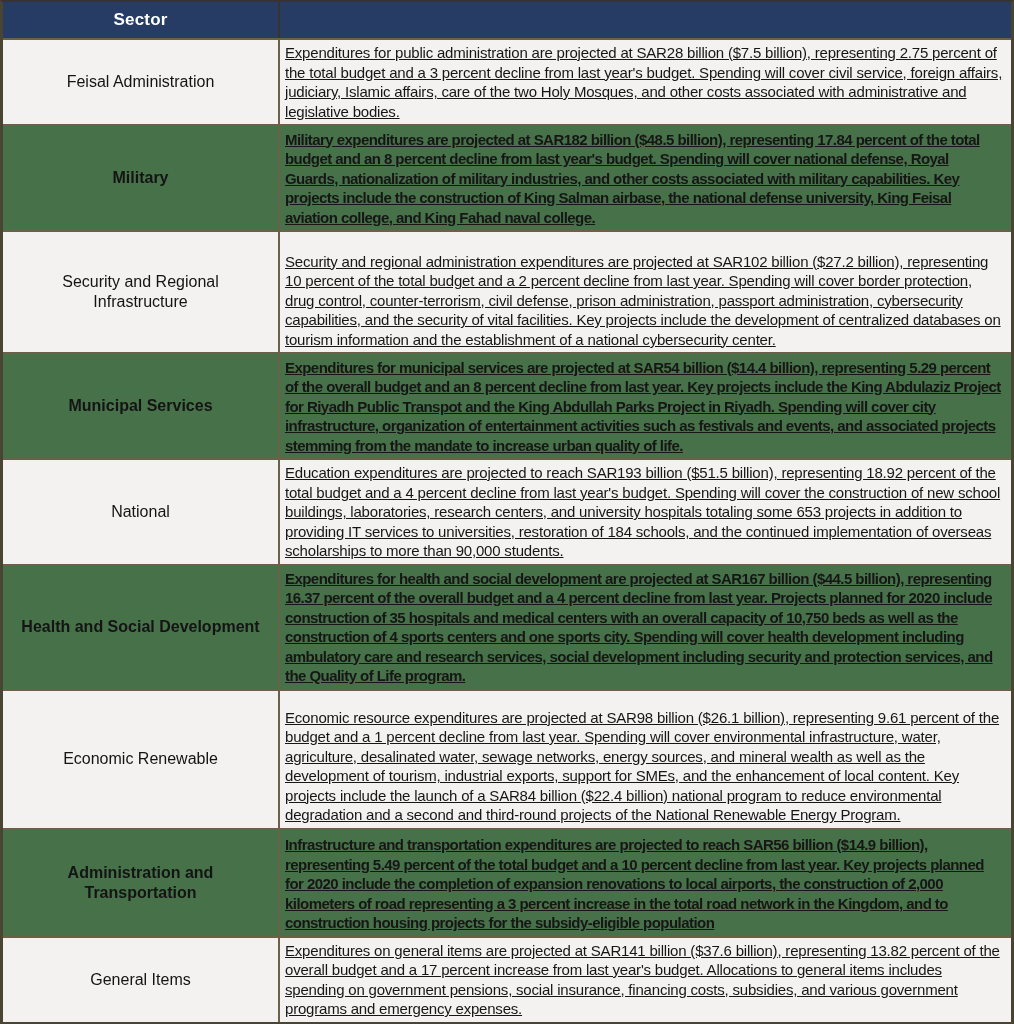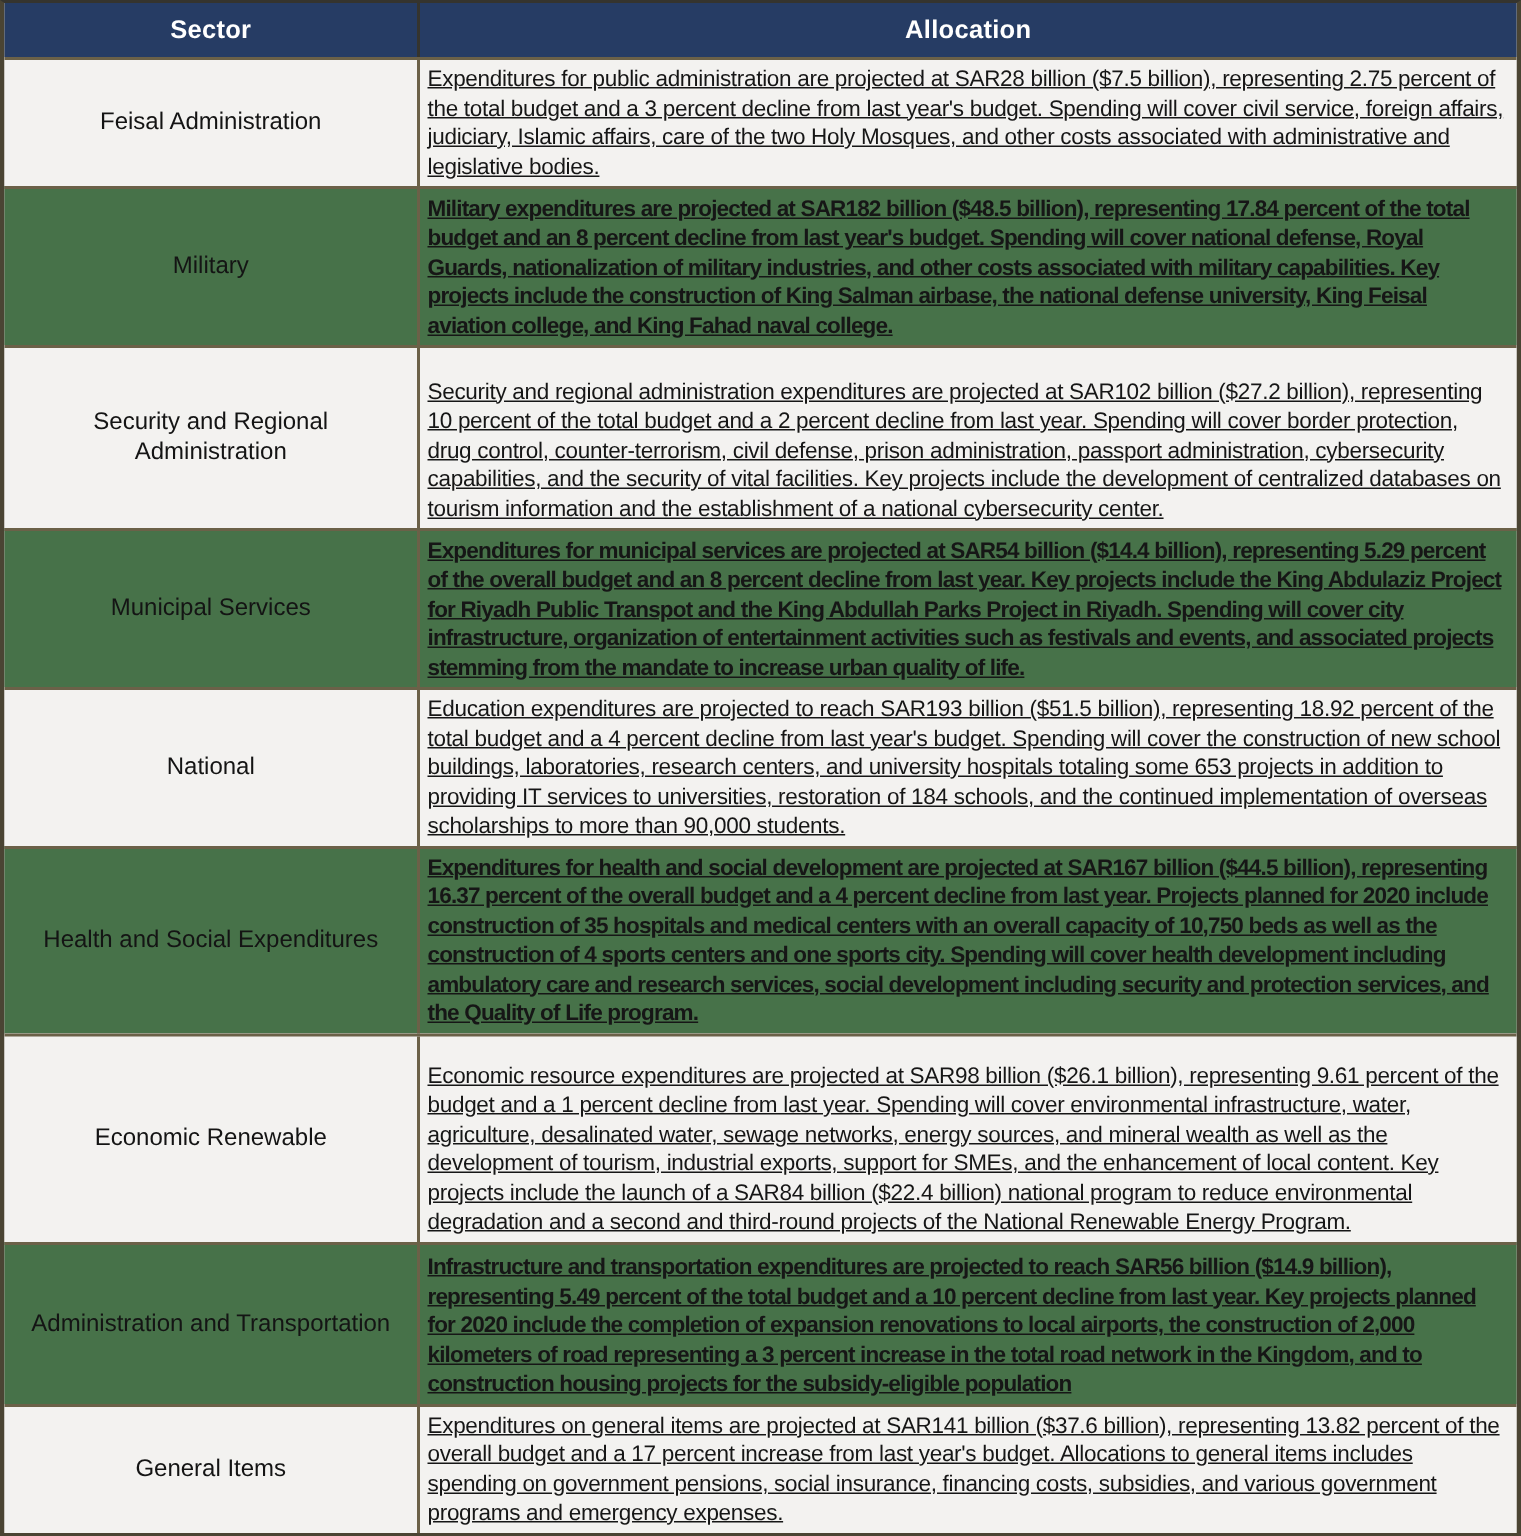--- a/index.html
+++ b/index.html
@@ -53,21 +53,21 @@
     align-items: flex-end;
     padding: 3px 8px 3px 5px;
     font-size: 15px;
     line-height: 19.5px;
     letter-spacing: -0.2px;
     color: #161616;
     text-decoration: underline;
   }
   .row.light { background: #f3f2f0; }
   .row.green { background: #477249; }
-  .row.green .cell.sector { font-weight: normal; }
+  .row.green .cell.sector { font-weight: bold; }
   .row.green .cell.alloc {
     font-weight: bold;
     letter-spacing: -0.55px;
   }
   
   .row.r1 { min-height: 78px; }
   .row.r2 { min-height: 104px; }
   .row.r3 { min-height: 120px; }
   .row.r4 { min-height: 104px; }
   .row.r5 { min-height: 100px; }
@@ -76,60 +76,59 @@
   .row.r8 { min-height: 106px; }
   .row.r9 { min-height: 79px; }
 </style>
 </head>
 <body>
 
 <div id="table-wrap">
 
   <div class="row header">
     <div class="cell sector" style="border-right-color:#35342e;">Sector</div>
-    <div class="cell">Allocation</div>
   </div>
 
   <div class="row light r1">
     <div class="cell sector">Feisal Administration</div>
     <div class="cell alloc">
         <span>Expenditures for public administration are projected at SAR28 billion ($7.5 billion), representing 2.75 percent of the total budget and a 3 percent decline from last year's budget. Spending will cover civil service, foreign affairs, judiciary, Islamic affairs, care of the two Holy Mosques, and other costs associated with administrative and legislative bodies.</span>
       </div>
   </div>
 
   <div class="row green r2">
     <div class="cell sector">Military</div>
     <div class="cell alloc">
         <span>Military expenditures are projected at SAR182 billion ($48.5 billion), representing 17.84 percent of the total budget and an 8 percent decline from last year's budget. Spending will cover national defense, Royal Guards, nationalization of military industries, and other costs associated with military capabilities. Key projects include the construction of King Salman airbase, the national defense university, King Feisal aviation college, and King Fahad naval college.</span>
       </div>
   </div>
 
   <div class="row light r3">
-    <div class="cell sector">Security and Regional Administration</div>
+    <div class="cell sector">Security and Regional Infrastructure</div>
     <div class="cell alloc">
         <span>Security and regional administration expenditures are projected at SAR102 billion ($27.2 billion), representing 10 percent of the total budget and a 2 percent decline from last year. Spending will cover border protection, drug control, counter-terrorism, civil defense, prison administration, passport administration, cybersecurity capabilities, and the security of vital facilities. Key projects include the development of centralized databases on tourism information and the establishment of a national cybersecurity center.</span>
       </div>
   </div>
 
   <div class="row green r4">
     <div class="cell sector">Municipal Services</div>
     <div class="cell alloc">
         <span>Expenditures for municipal services are projected at SAR54 billion ($14.4 billion), representing 5.29 percent of the overall budget and an 8 percent decline from last year. Key projects include the King Abdulaziz Project for Riyadh Public Transpot and the King Abdullah Parks Project in Riyadh. Spending will cover city infrastructure, organization of entertainment activities such as festivals and events, and associated projects stemming from the mandate to increase urban quality of life.</span>
       </div>
   </div>
 
   <div class="row light r5">
     <div class="cell sector">National</div>
     <div class="cell alloc">
         <span>Education expenditures are projected to reach SAR193 billion ($51.5 billion), representing 18.92 percent of the total budget and a 4 percent decline from last year's budget. Spending will cover the construction of new school buildings, laboratories, research centers, and university hospitals totaling some 653 projects in addition to providing IT services to universities, restoration of 184 schools, and the continued implementation of overseas scholarships to more than 90,000 students.</span>
       </div>
   </div>
 
   <div class="row green r6">
-    <div class="cell sector">Health and Social Expenditures</div>
+    <div class="cell sector">Health and Social Development</div>
     <div class="cell alloc">
         <span>Expenditures for health and social development are projected at SAR167 billion ($44.5 billion), representing 16.37 percent of the overall budget and a 4 percent decline from last year. Projects planned for 2020 include construction of 35 hospitals and medical centers with an overall capacity of 10,750 beds as well as the construction of 4 sports centers and one sports city. Spending will cover health development including ambulatory care and research services, social development including security and protection services, and the Quality of Life program.</span>
       </div>
   </div>
 
   <div class="row light r7">
     <div class="cell sector">Economic Renewable</div>
     <div class="cell alloc">
         <span>Economic resource expenditures are projected at SAR98 billion ($26.1 billion), representing 9.61 percent of the budget and a 1 percent decline from last year. Spending will cover environmental infrastructure, water, agriculture, desalinated water, sewage networks, energy sources, and mineral wealth as well as the development of tourism, industrial exports, support for SMEs, and the enhancement of local content. Key projects include the launch of a SAR84 billion ($22.4 billion) national program to reduce environmental degradation and a second and third-round projects of the National Renewable Energy Program.</span>
       </div>

